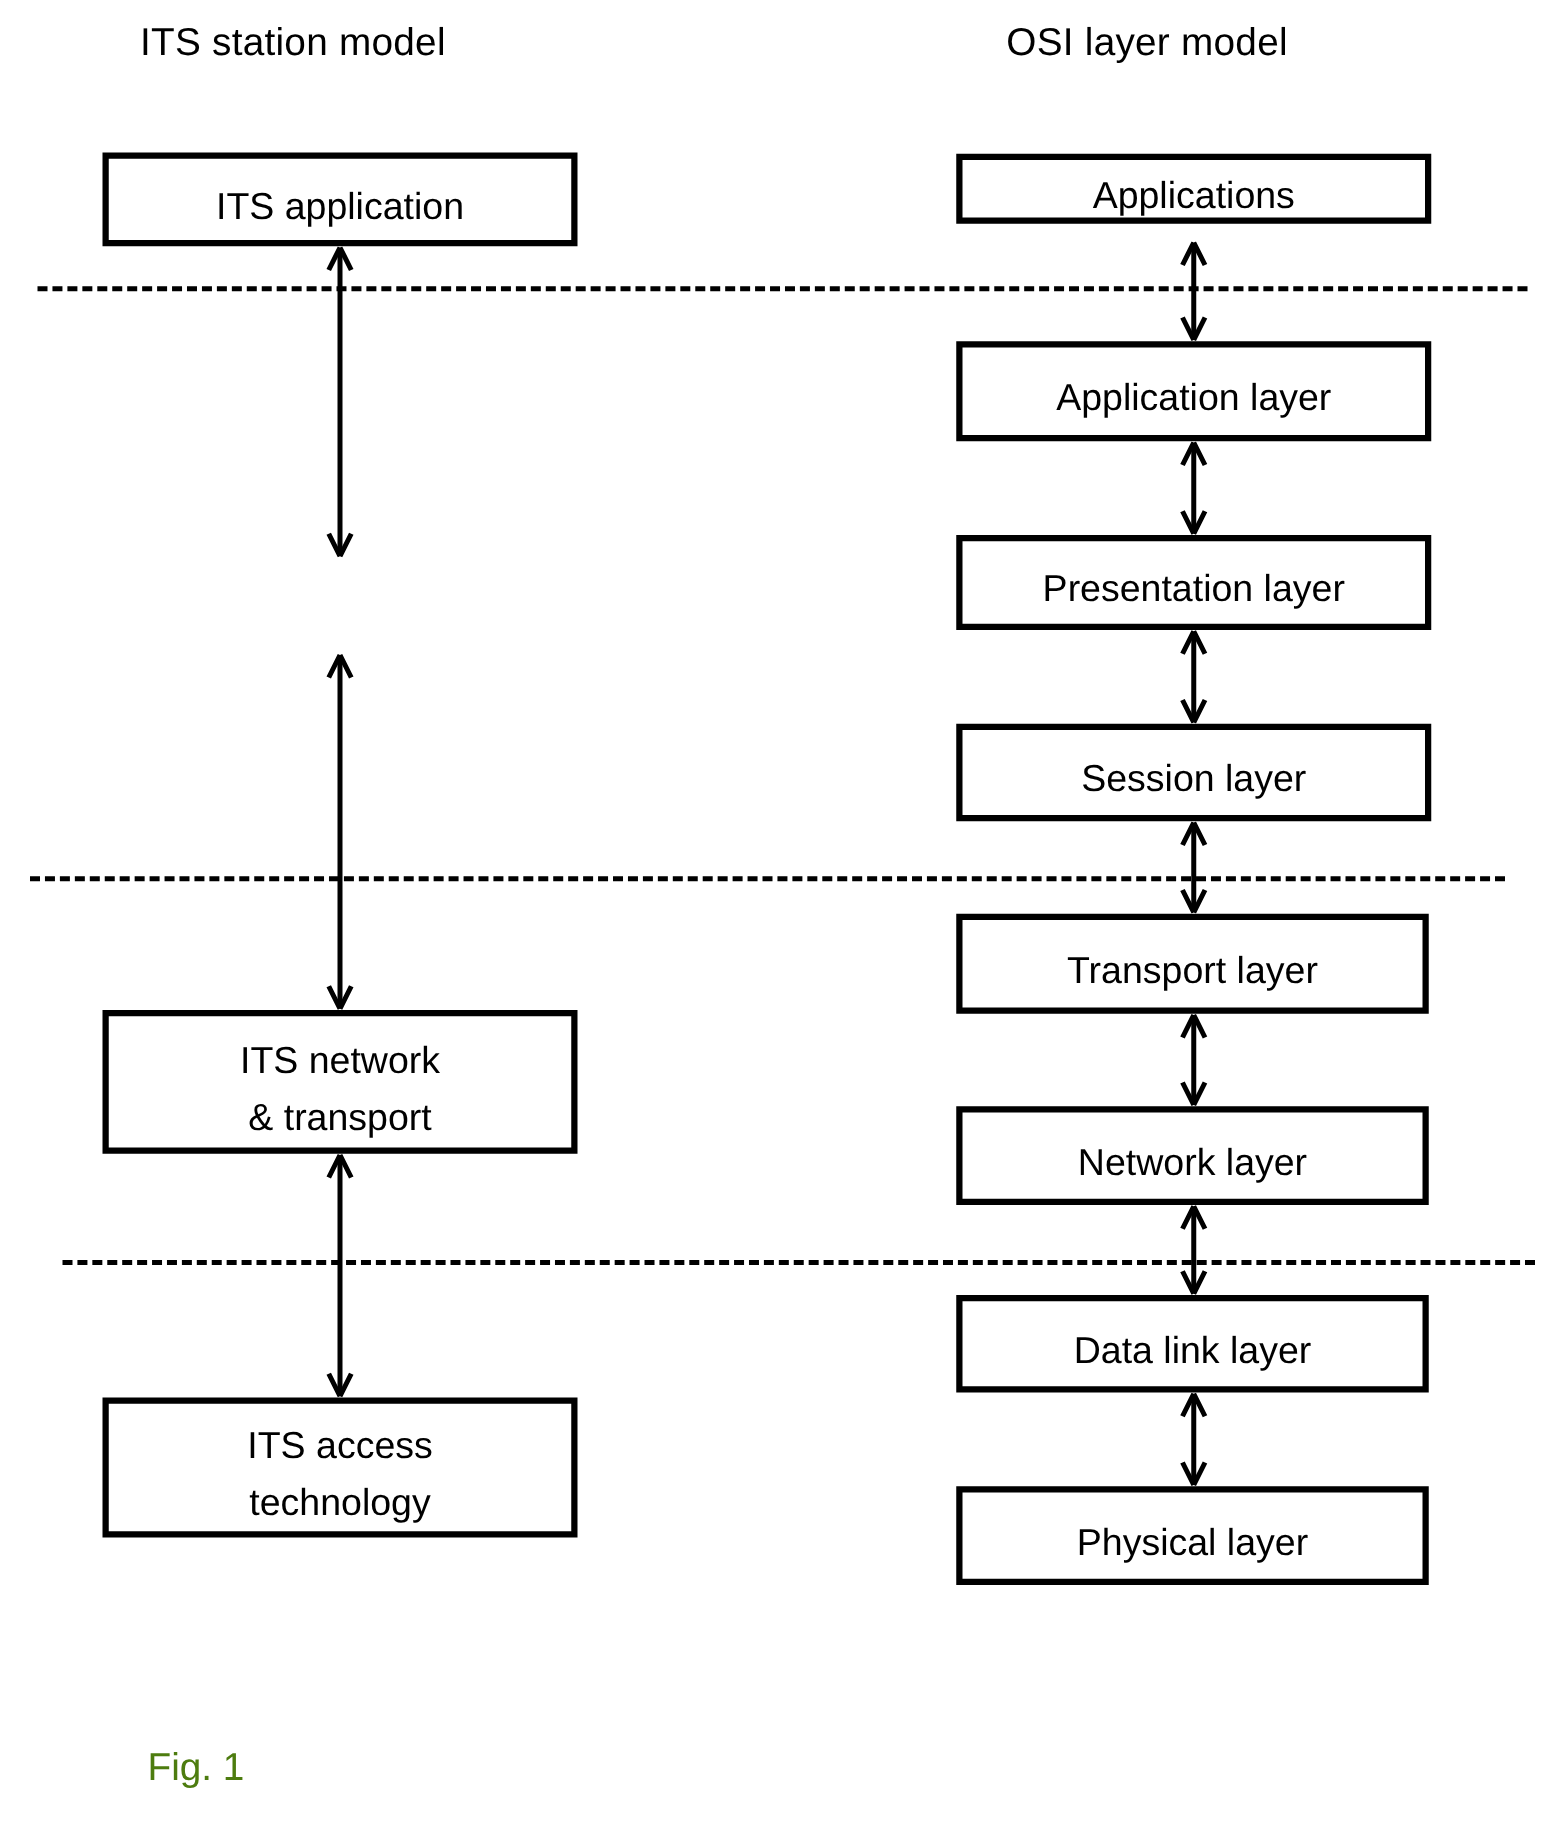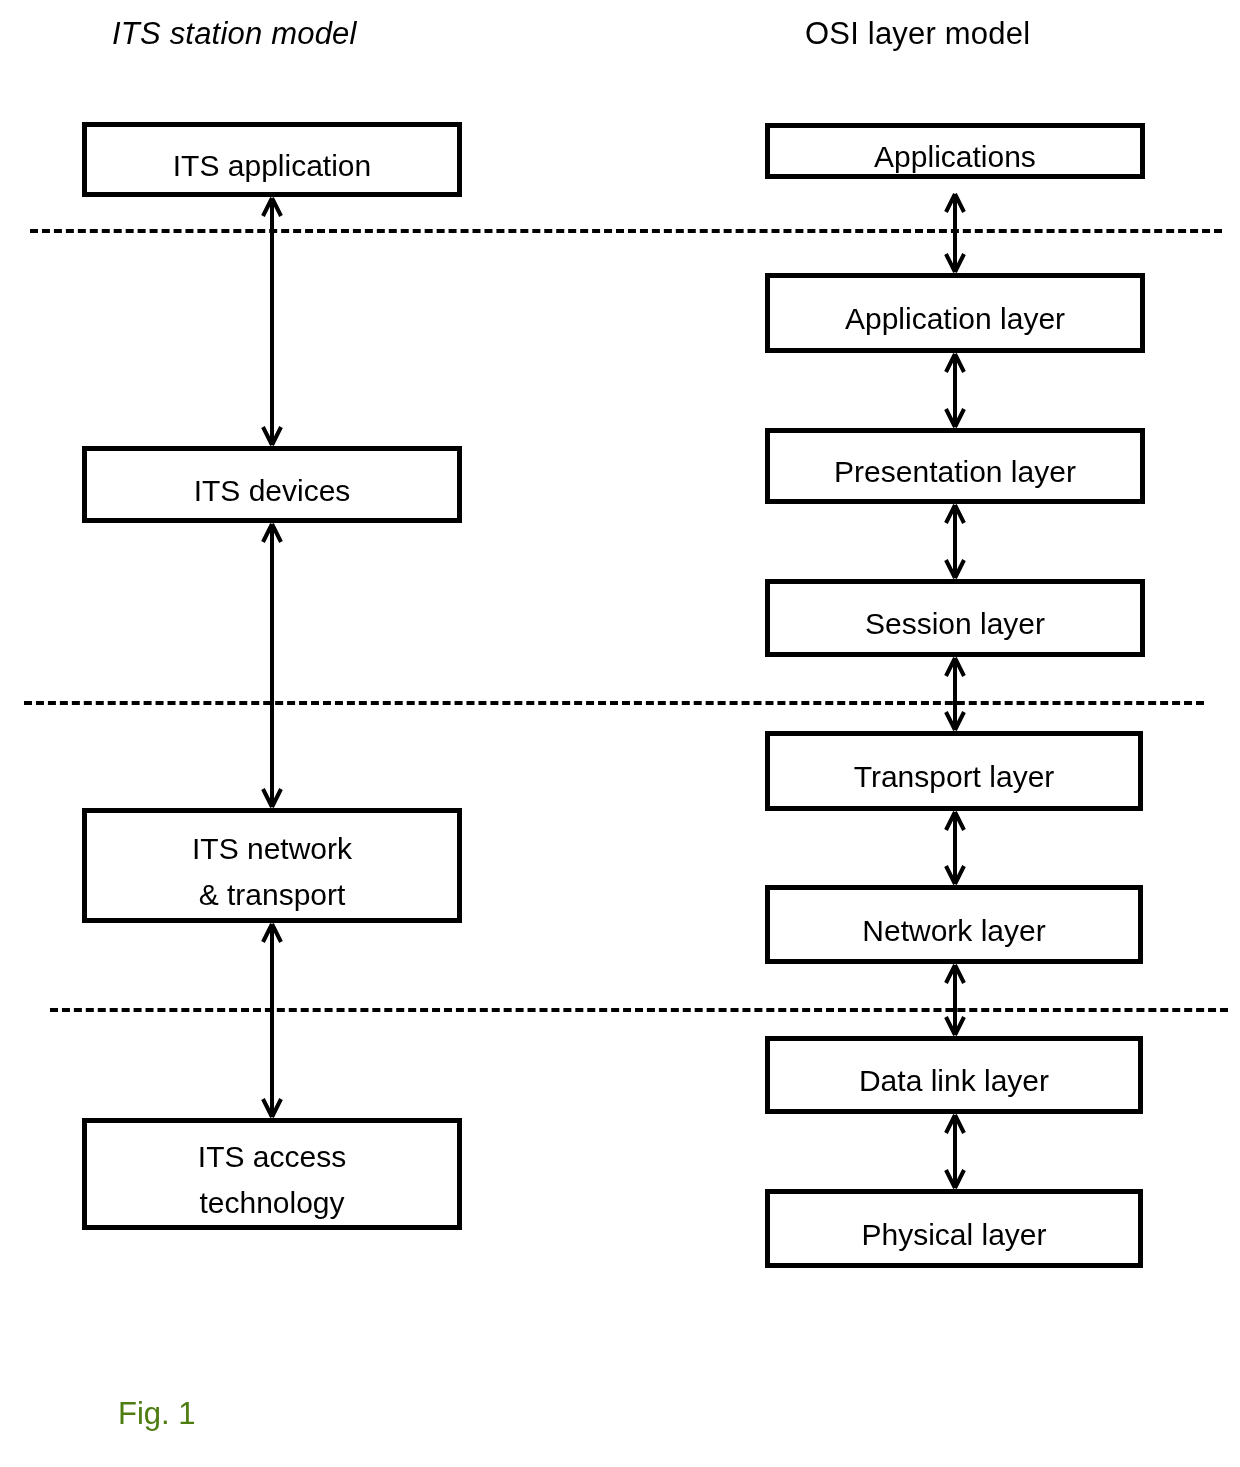--- a/index.html
+++ b/index.html
@@ -17,21 +17,21 @@
     overflow: hidden;
   }
   .col-title {
     position: absolute;
     font-size: 31px;
     font-weight: 400;
     letter-spacing: 0.2px;
     white-space: nowrap;
     color: #000;
   }
-  #title-left  { left: 112px; top: 16px; font-style: italic; }
+  #title-left  { left: 112px; top: 16px; }
   #title-right { left: 805px; top: 16px; }
 
   .node {
     position: absolute;
     box-sizing: border-box;
     border: 5px solid #000000;
     background: #ffffff;
     display: flex;
     align-items: center;
     justify-content: center;
@@ -68,23 +68,20 @@
 
 <div id="canvas">
 
   <div class="col-title" id="title-left">ITS station model</div>
   <div class="col-title" id="title-right">OSI layer model</div>
 
   <div class="node" style="left:82px; top:122px; width:380px; height:75px;">
     <span class="label">ITS application</span>
   </div>
 
-  <div class="node" style="left:82px; top:446px; width:380px; height:77px;">
-    <span class="label">ITS devices</span>
-  </div>
 
   <div class="node" style="left:82px; top:1118px; width:380px; height:112px; flex-direction:column;">
     <span class="label">ITS access</span>
     <span class="label">technology</span>
   </div>
 
   <div class="node" style="left:82px; top:808px; width:380px; height:115px; flex-direction:column;">
     <span class="label">ITS network</span>
     <span class="label">&amp; transport</span>
   </div>

